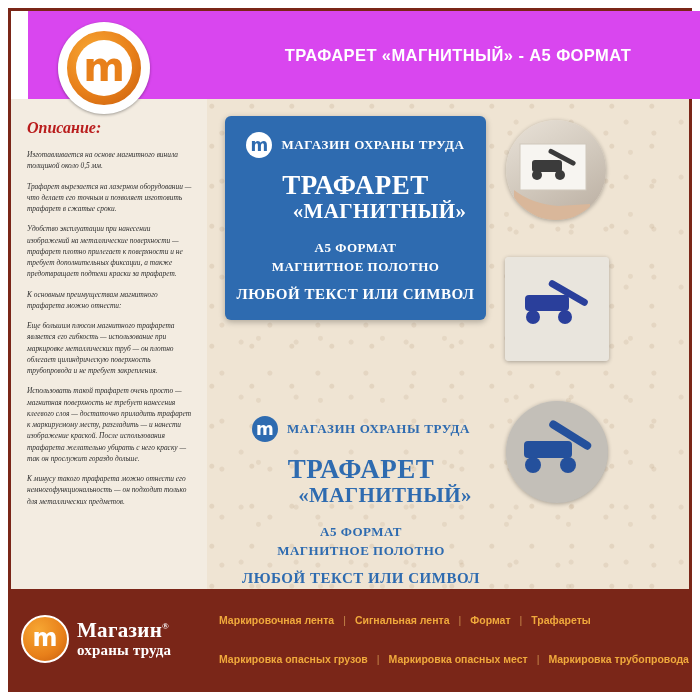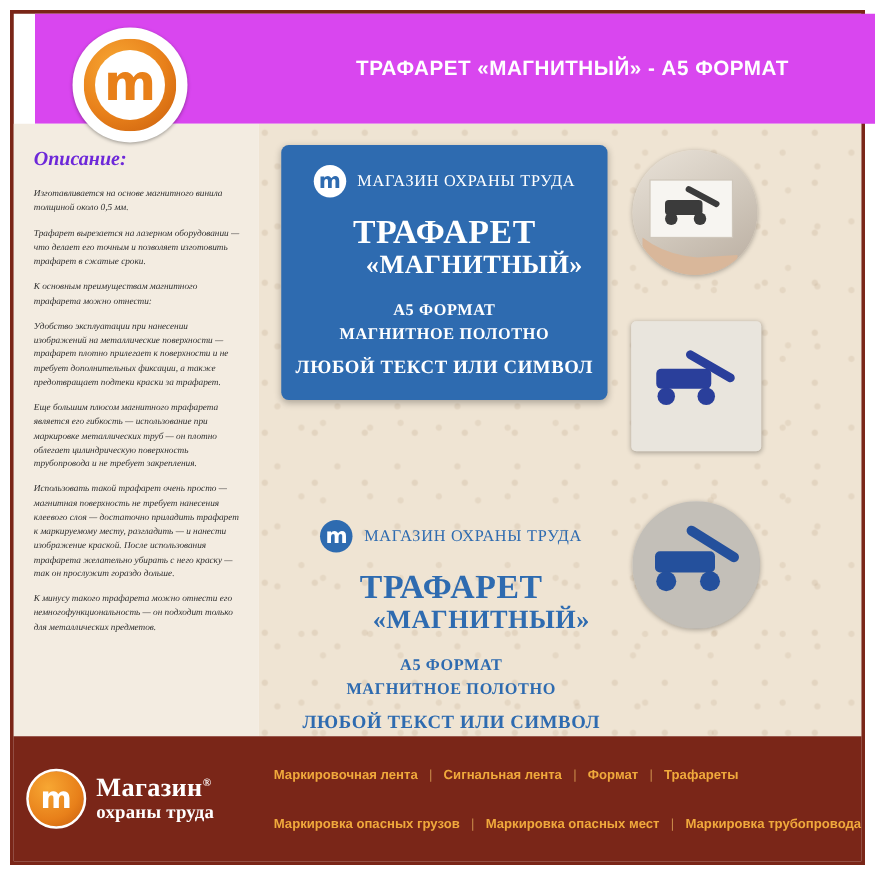--- a/index.html
+++ b/index.html
@@ -104,21 +104,21 @@
     position: absolute;
     left: 11px;
     top: 99px;
     width: 196px;
     height: 490px;
     background: #f3ece1;
     padding: 14px 14px 10px 16px;
     box-sizing: border-box;
   }
   .desc-title {
-    color: #6d28d9;
+    color: #b91c1c;
     font-size: 16px;
     font-weight: bold;
     font-style: italic;
     font-family: "Liberation Serif", serif;
     margin: 6px 0 12px 0;
   }
   .spec-list {
     margin: 0 0 12px 0;
     padding: 0;
     list-style: none;
@@ -206,21 +206,21 @@
     font-family: "DejaVu Sans", sans-serif;
     text-align: center;
     flex: 0 0 auto;
   }
   .stencil-2-wrap .sten-logo {
     background: #2e6bb0;
     color: #ffffff;
   }
   .sten-shop {
     font-size: 13px;
-    font-weight: normal;
+    font-weight: bold;
     letter-spacing: 0.6px;
   }
   .sten-big {
     font-size: 27px;
     font-weight: bold;
     letter-spacing: 0.5px;
     margin-top: 12px;
     line-height: 1.12;
   }
   .sten-big2 {
@@ -357,22 +357,22 @@
       <div class="inner">
         <div class="m">m</div>
       </div>
     </div>
   </div>
 
   <div class="left-col">
     <div class="desc-title">Описание:</div>
     <p class="para">Изготавливается на основе магнитного винила толщиной около 0,5 мм.</p>
     <p class="para">Трафарет вырезается на лазерном оборудовании — что делает его точным и позволяет изготовить трафарет в сжатые сроки.</p>
+    <p class="para">Удобство эксплуатации при нанесении изображений на металлические поверхности — трафарет плотно прилегает к поверхности и не требует дополнительных фиксации, а также предотвращает подтеки краски за трафарет.</p>
     <p class="para">К основным преимуществам магнитного трафарета можно отнести:</p>
-    <p class="para">Удобство эксплуатации при нанесении изображений на металлические поверхности — трафарет плотно прилегает к поверхности и не требует дополнительных фиксации, а также предотвращает подтеки краски за трафарет.</p>
     <p class="para">Еще большим плюсом магнитного трафарета является его гибкость — использование при маркировке металлических труб — он плотно облегает цилиндрическую поверхность трубопровода и не требует закрепления.</p>
     <p class="para">Использовать такой трафарет очень просто — магнитная поверхность не требует нанесения клеевого слоя — достаточно приладить трафарет к маркируемому месту, разгладить — и нанести изображение краской. После использования трафарета желательно убирать с него краску — так он прослужит гораздо дольше.</p>
     <p class="para">К минусу такого трафарета можно отнести его немногофункциональность — он подходит только для металлических предметов.</p>
   </div>
 
   <div class="main-area">
     <div class="tex"></div>
   </div>
 
   <div class="stencil stencil-1">

